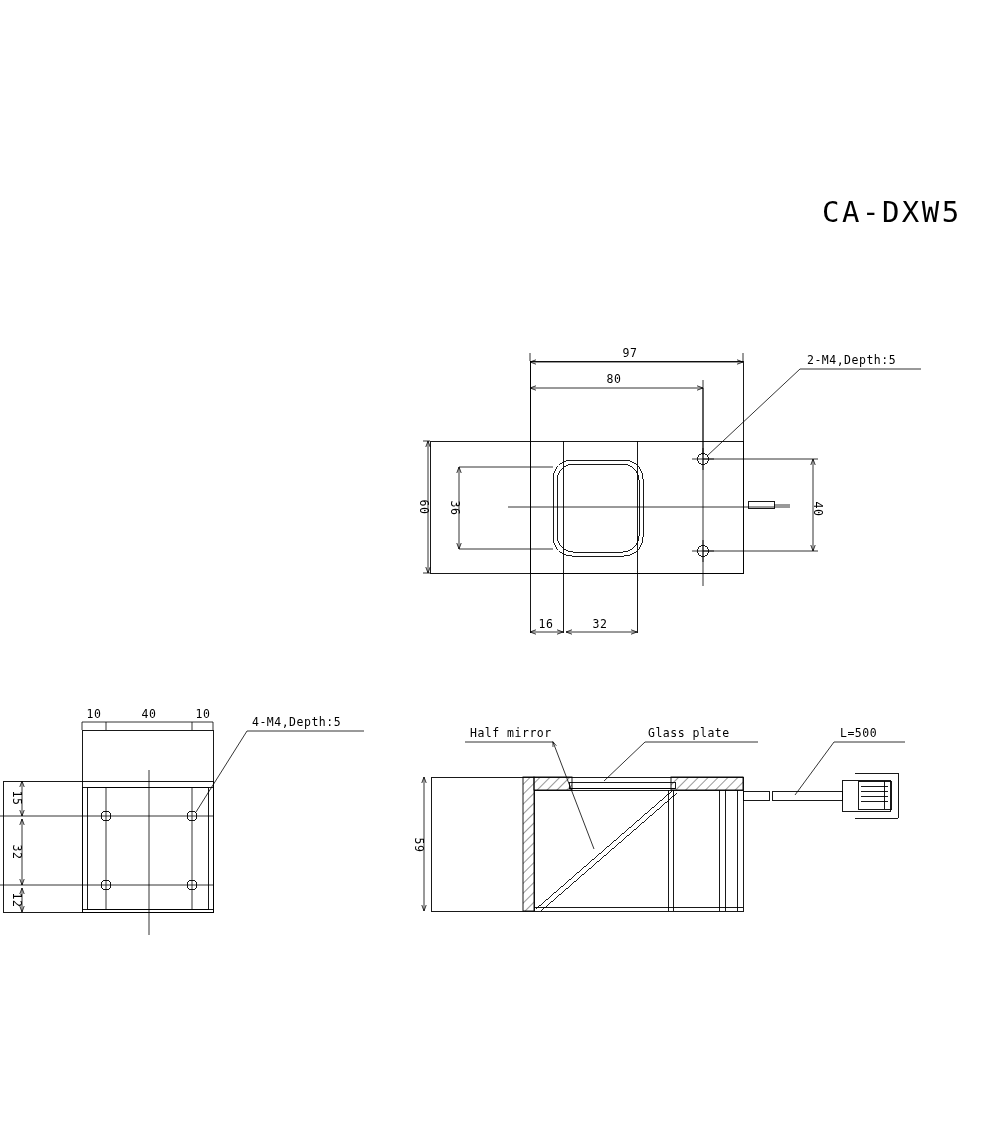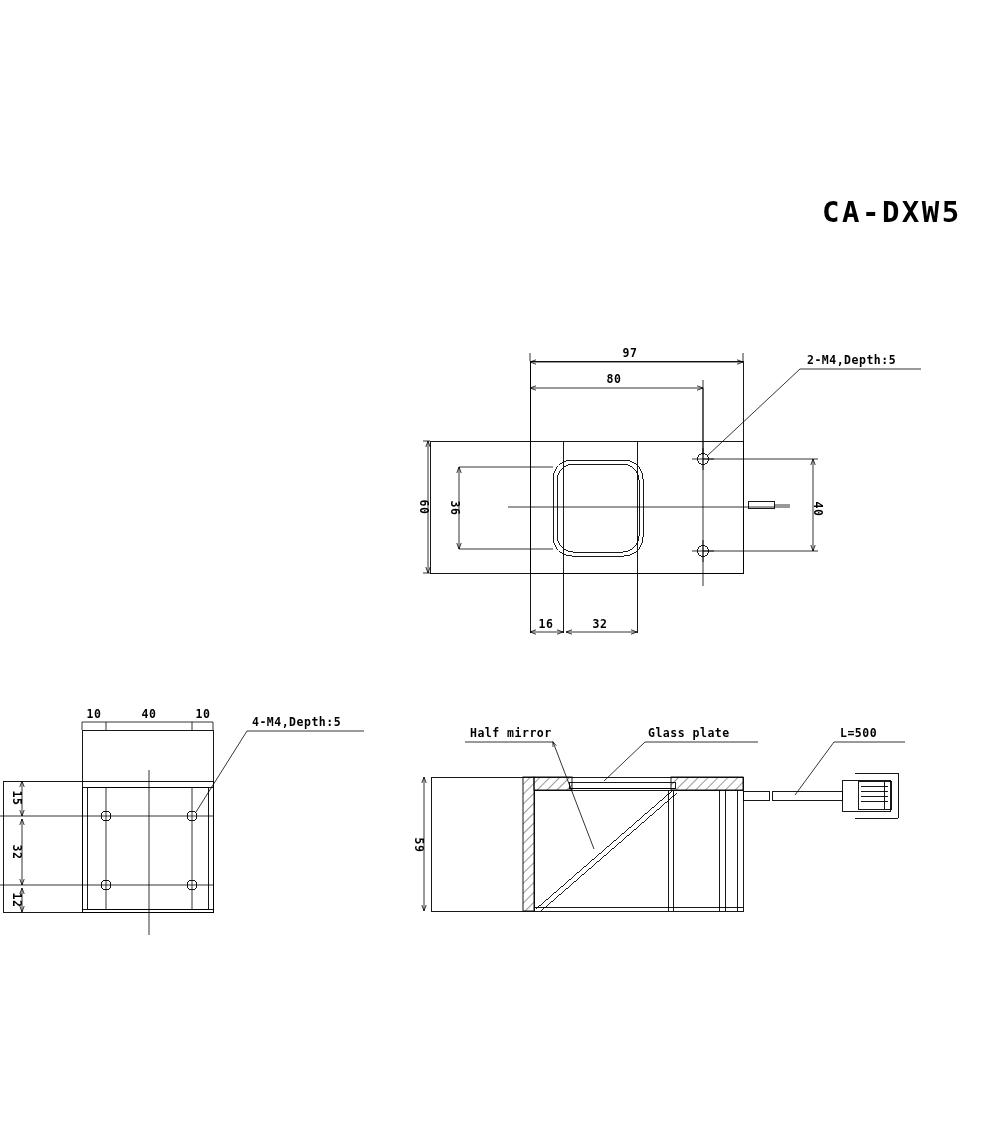--- a/index.html
+++ b/index.html
@@ -14,21 +14,20 @@
     position: relative;
     font-family: "DejaVu Sans Mono", monospace;
     overflow: hidden;
   }
   #drawing-root {
     position: absolute;
     left: 0;
     top: 0;
     width: 800px;
     height: 1122px;
-    font-weight: bold;
   }
   svg.drawing {
     display: block;
     width: 1000px;
     height: 1122px;
     background: #ffffff;
   }
   .ln {
     stroke: #000000;
     stroke-width: 0.9;

